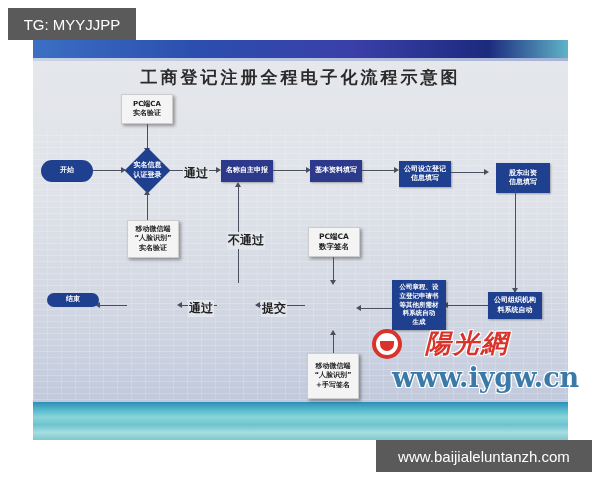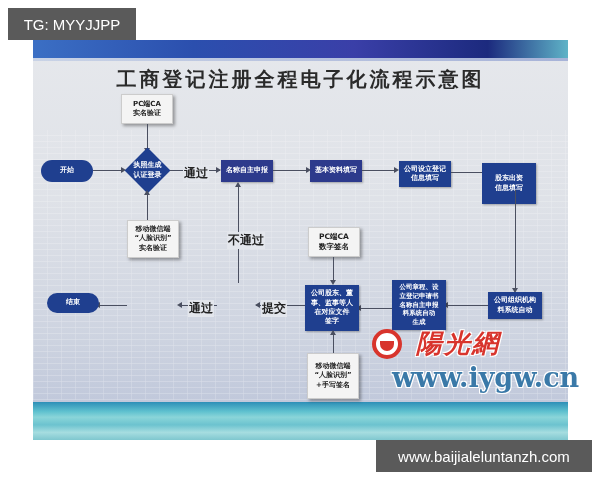--- a/index.html
+++ b/index.html
@@ -8,21 +8,21 @@
     background:linear-gradient(180deg,#e6e8ec 0%,#dfe2e8 40%,#cdd3e0 75%,#b9c2d8 100%); }
   .topband { position:absolute; left:0; top:0; width:100%; height:18px;
     background:linear-gradient(90deg,#3b6fc4 0%,#2b4fae 30%,#3a3fa8 60%,#1c2a7e 85%,#5fb3c7 100%); }
   .topband-edge { position:absolute; left:0; top:18px; width:100%; height:3px; background:linear-gradient(90deg,#c9d3e6,#a7b3d8); }
   .bottomband { position:absolute; left:0; bottom:0; width:100%; height:38px;
     background:linear-gradient(180deg,#2d8fb7 0%,#5fc1cf 25%,#8ad5d9 40%,#6cc3cf 60%,#a6dde0 80%,#7fc7cf 100%); }
   .gridtex { position:absolute; left:0; top:90px; width:100%; height:270px; opacity:.35;
     background-image:repeating-linear-gradient(0deg, rgba(255,255,255,.6) 0 1px, transparent 1px 6px),
                      repeating-linear-gradient(90deg, rgba(255,255,255,.5) 0 1px, transparent 1px 14px); }
   .title { position:absolute; left:0; width:100%; top:26px; text-align:center; font-family:"DejaVu Serif", serif;
-    font-weight:bold; font-size:20px; letter-spacing:3px; color:#2a2a2a; }
+    font-weight:bold; font-size:17px; letter-spacing:3px; color:#2a2a2a; }
 
   .box { position:absolute; display:flex; align-items:center; justify-content:center; text-align:center;
     color:#fff; font-size:7px; font-weight:bold; line-height:1.35; box-sizing:border-box; padding:4px; }
   .dark { background:#2d3a8c; box-shadow:1px 1px 2px rgba(0,0,0,.3); }
   .navy { background:#1f3f8f; box-shadow:1px 1px 2px rgba(0,0,0,.3);text-align:center; }
   .white { background:#f4f4f4; color:#222; box-shadow:2px 2px 3px rgba(0,0,0,.35); border:1px solid #ccc; }
   .pill { border-radius:14px; background:#1f3f8f; }
   .diamond-wrap { position:absolute; }
   .diamond { position:absolute; left:0; top:0; width:100%; height:100%; transform:rotate(45deg) scale(.72); }
   .diamond-label { position:absolute; left:0; top:0; width:100%; height:100%; display:flex; align-items:center;
@@ -32,21 +32,21 @@
   .arrow-r, .arrow-l, .arrow-u, .arrow-d { position:absolute; width:0; height:0; }
   .arrow-r { border-top:3px solid transparent; border-bottom:3px solid transparent; border-left:5px solid #4a4f60; }
   .arrow-l { border-top:3px solid transparent; border-bottom:3px solid transparent; border-right:5px solid #4a4f60; }
   .arrow-u { border-left:3px solid transparent; border-right:3px solid transparent; border-bottom:5px solid #4a4f60; }
   .arrow-d { border-left:3px solid transparent; border-right:3px solid transparent; border-top:5px solid #4a4f60; }
   .edge-label { position:absolute; font-size:12px; font-weight:bold; color:#222; background:#e3e6ec; padding:0 1px; }
 
   .logo { position:absolute; left:372px; top:326px; display:flex; align-items:center; }
   .logo-circle { width:30px; height:30px; border-radius:50%; border:4px solid #d8342c; box-sizing:border-box; position:relative; background:#fff; }
   .logo-circle::after { content:""; position:absolute; left:4px; top:8px; width:14px; height:10px; border-radius:0 0 10px 10px; background:#d8342c; }
-  .logo-text { margin-left:14px; font-family:"DejaVu Serif", serif; font-size:26px; color:#d8342c; font-style:italic; font-weight:bold;
+  .logo-text { margin-left:23px; font-family:"DejaVu Serif", serif; font-size:26px; color:#d8342c; font-style:italic; font-weight:bold;
     text-shadow:-1px -1px 0 #fff,1px -1px 0 #fff,-1px 1px 0 #fff,1px 1px 0 #fff; letter-spacing:2px; }
   .logo-url { position:absolute; left:392px; top:362px; font-family:"DejaVu Serif", serif; font-size:27px; color:#3a79a8; font-weight:bold;
     text-shadow:-1px -1px 0 #fff,1px -1px 0 #fff,-1px 1px 0 #fff,1px 1px 0 #fff; }
 
   .tag-top { position:absolute; left:8px; top:8px; height:32px; width:128px; background:#5a5a5a; color:#fff;
     font-family:"Liberation Sans", sans-serif; font-size:15px; display:flex; align-items:center; justify-content:center; }
   .tag-bottom { position:absolute; left:376px; top:440px; height:32px; width:216px; background:#5a5a5a; color:#fff;
     font-family:"Liberation Sans", sans-serif; font-size:15px; display:flex; align-items:center; justify-content:center; }
 </style>
 </head>
@@ -68,21 +68,21 @@
   <div class="line" style="left:60px;top:130px;width:30px;height:1px;"></div>
   <div class="arrow-r" style="left:88px;top:127px;"></div>
 
   <div class="box white" style="left:88px;top:54px;width:52px;height:30px;white-space:pre-line;"><span style="white-space:pre-line">PC端CA
 实名验证</span></div>
   <div class="line" style="left:114px;top:84px;width:1px;height:26px;"></div>
   <div class="arrow-d" style="left:111px;top:108px;"></div>
 
   <div class="diamond-wrap" style="left:92px;top:108px;width:45px;height:45px;">
     <div class="diamond" style="background:#1f3f8f;"></div>
-    <div class="diamond-label" style="color:#fff;white-space:pre-line;">执照生成
+    <div class="diamond-label" style="color:#fff;white-space:pre-line;">实名信息
 认证登录</div>
   </div>
 
   <div class="line" style="left:137px;top:130px;width:50px;height:1px;"></div>
   <div class="edge-label" style="left:150px;top:125px;">通过</div>
   <div class="arrow-r" style="left:183px;top:127px;"></div>
 
   <div class="line" style="left:114px;top:153px;width:1px;height:27px;"></div>
   <div class="arrow-u" style="left:111px;top:150px;"></div>
   <div class="box white" style="left:94px;top:180px;width:52px;height:38px;">
@@ -103,57 +103,51 @@
   <div class="line" style="left:329px;top:130px;width:34px;height:1px;"></div>
   <div class="arrow-r" style="left:361px;top:127px;"></div>
 
   <div class="box navy" style="left:366px;top:121px;width:52px;height:26px;">
       <span style="white-space:pre-line">公司设立登记
 信息填写</span>
     </div>
   <div class="line" style="left:418px;top:132px;width:36px;height:1px;"></div>
   <div class="arrow-r" style="left:451px;top:129px;"></div>
 
-  <div class="box navy" style="left:449px;top:123px;width:54px;height:41px;">
+  <div class="box navy" style="left:463px;top:123px;width:54px;height:30px;">
       <span style="white-space:pre-line">股东出资
 信息填写</span>
     </div>
   <div class="line" style="left:482px;top:150px;width:1px;height:100px;"></div>
   <div class="arrow-d" style="left:479px;top:248px;"></div>
 
   <div class="box navy" style="left:455px;top:252px;width:54px;height:27px;">
       <span style="white-space:pre-line">公司组织机构
 料系统自动</span>
     </div>
   <div class="line" style="left:413px;top:265px;width:42px;height:1px;"></div>
   <div class="arrow-l" style="left:410px;top:262px;"></div>
 
   <div class="box navy" style="left:359px;top:240px;width:54px;height:50px;font-size:6.5px;">
       <span style="white-space:pre-line">公司章程、设
 立登记申请书
-名称自主申报
+等其他所需材
 料系统自动
 生成</span>
     </div>
   <div class="line" style="left:326px;top:268px;width:33px;height:1px;"></div>
   <div class="arrow-l" style="left:323px;top:265px;"></div>
 
   <div class="box white" style="left:275px;top:187px;width:52px;height:30px;">
       <span style="white-space:pre-line;font-size:7.5px">PC端CA
 数字签名</span>
     </div>
   <div class="line" style="left:300px;top:217px;width:1px;height:26px;"></div>
   <div class="arrow-d" style="left:297px;top:240px;"></div>
 
-  <div class="box navy" style="left:272px;top:245px;width:54px;height:46px;">
-      <span style="white-space:pre-line">公司股东、董
-事、监事等人
-在对应文件
-签字</span>
-    </div>
   <div class="line" style="left:300px;top:291px;width:1px;height:23px;"></div>
   <div class="arrow-u" style="left:297px;top:290px;"></div>
   <div class="box white" style="left:274px;top:313px;width:52px;height:46px;">
       <span style="white-space:pre-line">移动微信端
 “人脸识别”
 +手写签名</span>
     </div>
 
   <div class="line" style="left:223px;top:265px;width:49px;height:1px;"></div>
   <div class="edge-label" style="left:228px;top:260px;">提交</div>
@@ -164,21 +158,21 @@
   <div class="arrow-u" style="left:202px;top:142px;"></div>
   <div class="edge-label" style="left:194px;top:192px;">不通过</div>
 
   <div class="line" style="left:146px;top:265px;width:38px;height:1px;"></div>
   <div class="edge-label" style="left:155px;top:260px;">通过</div>
   <div class="arrow-l" style="left:144px;top:262px;"></div>
 
   <div class="line" style="left:65px;top:265px;width:29px;height:1px;"></div>
   <div class="arrow-l" style="left:62px;top:262px;"></div>
 
-  <div class="box pill" style="left:14px;top:253px;width:52px;height:20px;">
+  <div class="box pill" style="left:14px;top:253px;width:52px;height:14px;">
       <span>结束</span>
     </div>
 </div>
 
 <div class="logo">
   <div class="logo-circle"></div>
   <div class="logo-text">陽光網</div>
 </div>
 <div class="logo-url">www.iygw.cn</div>
 

